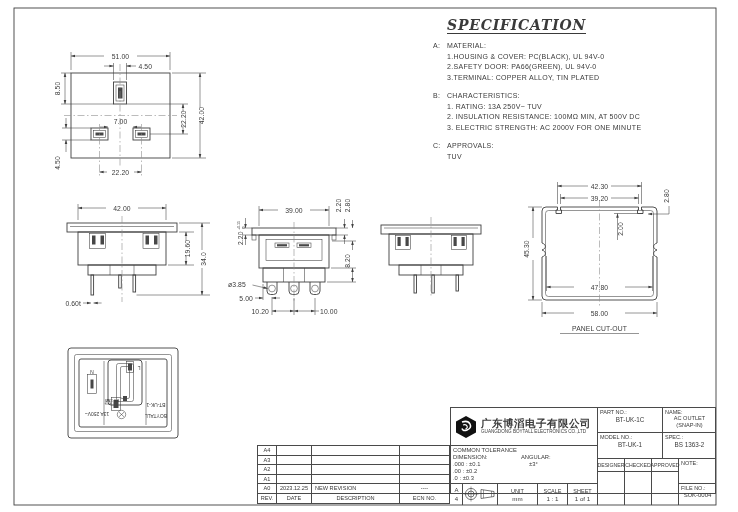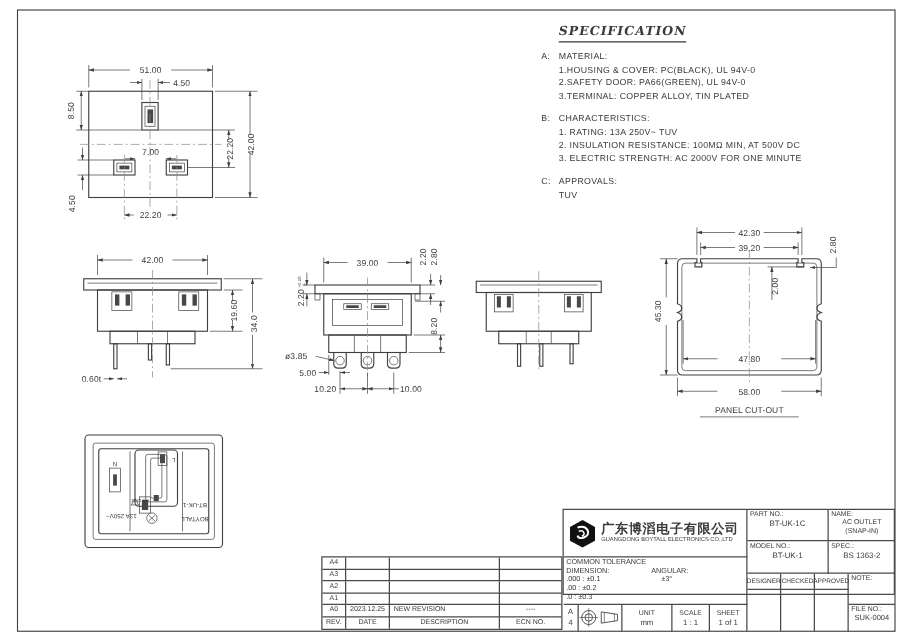--- a/index.html
+++ b/index.html
@@ -11,29 +11,29 @@
   .cl{fill:none;stroke:#8f8f8f;stroke-width:0.6;stroke-dasharray:7 2.5 1.5 2.5;}
   .dk{fill:#474747;stroke:none;}
   text.dt{font-family:"Liberation Sans",sans-serif;font-size:6.8px;fill:#3a3a3a;letter-spacing:0.1px;}
   text.sm{font-family:"Liberation Sans",sans-serif;font-size:5px;fill:#3a3a3a;}
   text.xs{font-family:"Liberation Sans",sans-serif;font-size:3.6px;fill:#3a3a3a;}
   .mid{text-anchor:middle;} .end{text-anchor:end;}
 
   
   #spec{position:absolute;left:433px;top:19px;width:285px;font-size:7px;letter-spacing:0.3px;line-height:10.5px;}
   #spec .title{margin-left:14px;display:inline-block;font-family:"DejaVu Serif",serif;
-    font-style:italic;font-weight:bold;font-size:10px;letter-spacing:0.8px;
+    font-style:italic;font-weight:bold;font-size:14px;letter-spacing:0.8px;
     border-bottom:1.2px solid #3a3a3a;padding-bottom:1px;margin-bottom:7px;line-height:13px;}
   #spec .sec{margin-bottom:8px;}
   #spec .h{display:flex;}
   #spec .h .lbl{width:14px;}
   #spec .ln{margin-left:14px;}
 
   
-  #tblock{position:absolute;left:450px;top:407px;width:266px;height:69px;border:1px solid #4a4a4a;box-sizing:border-box;}
+  #tblock{position:absolute;left:450px;top:407px;width:266px;height:87px;border:1px solid #4a4a4a;box-sizing:border-box;}
   #tblock .cell{position:absolute;box-sizing:border-box;font-size:6px;}
   .br{border-right:1px solid #4a4a4a;} .bb{border-bottom:1px solid #4a4a4a;}
   .cLbl{font-size:5.5px;padding:1px 0 0 2px;}
   .cVal{text-align:center;font-size:6.3px;margin-top:1px;}
 
   
   #rev{position:absolute;left:257px;top:445px;width:193px;height:59px;border:1px solid #4a4a4a;box-sizing:border-box;
        display:grid;grid-template-columns:19px 35px 88px 1fr;grid-auto-rows:1fr;font-size:5.6px;}
   #rev div{border-right:1px solid #4a4a4a;border-bottom:1px solid #4a4a4a;display:flex;align-items:center;justify-content:center;overflow:hidden;}
   #rev div:nth-child(4n){border-right:none;}

